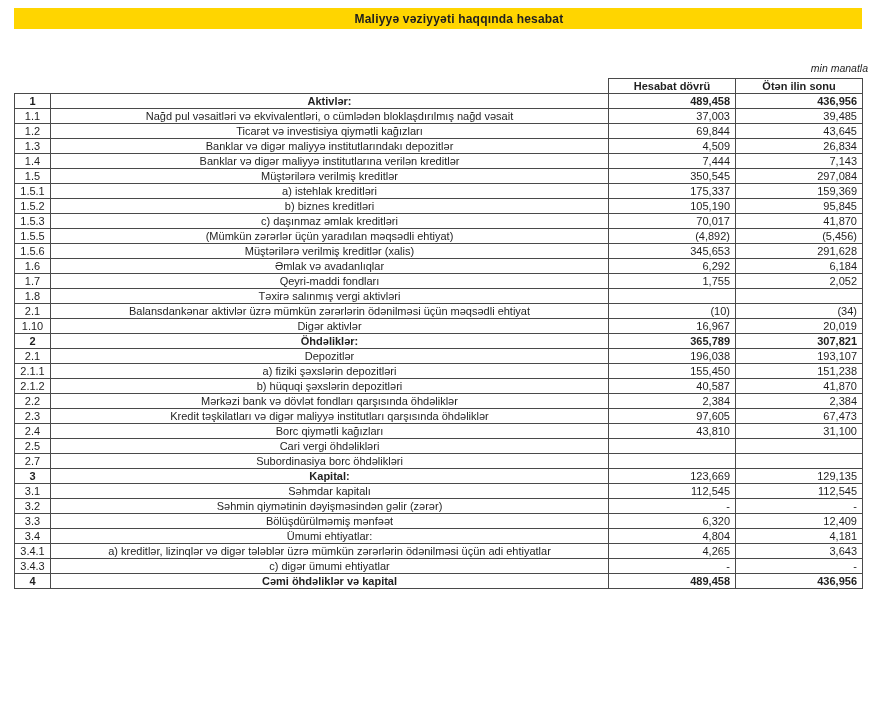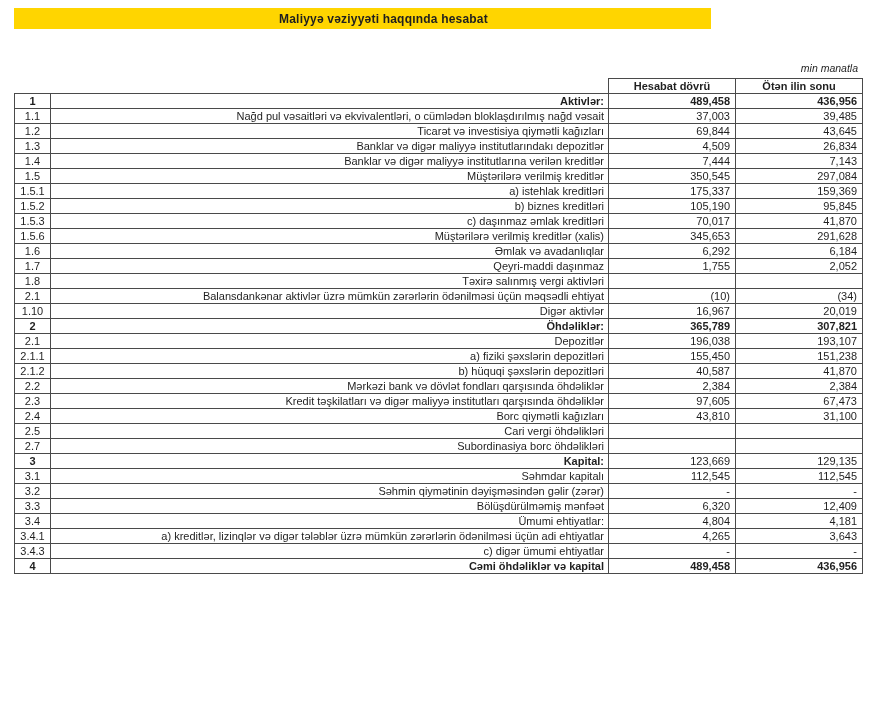--- a/index.html
+++ b/index.html
@@ -12,38 +12,38 @@
     position: relative;
     width: 876px;
     height: 702px;
     background: #ffffff;
     overflow: hidden;
   }
   .banner {
     position: absolute;
     left: 14px;
     top: 8px;
-    width: 697px;
+    width: 848px;
     height: 21px;
     display: flex;
     align-items: center;
     justify-content: center;
     background: #FFD500;
     padding-left: 42px;
   }
   .banner span {
     font-weight: bold;
     font-size: 12px;
     letter-spacing: 0.2px;
     color: #1f1f1f;
   }
   .unit-note {
     position: absolute;
     top: 62px;
-    right: 18px;
+    right: 8px;
     font-size: 10.5px;
     font-style: italic;
     color: #1f1f1f;
   }
   table.fin {
     position: absolute;
     left: 14px;
     top: 78px;
     width: 848px;
     border-collapse: collapse;
@@ -61,21 +61,21 @@
   }
   .fin th.spacer {
     border: none;
     background: #ffffff;
   }
   .fin th.colhead {
     font-weight: bold;
     text-align: center;
   }
   .fin td.no { text-align: center; padding: 0 2px; }
-  .fin td.label { text-align: right; margin-left: 44px; }
+  .fin td.label { text-align: center; margin-left: 44px; }
   .fin td.val { text-align: right; padding-right: 5px; }
   .fin .bold { font-weight: bold; }
 </style>
 </head>
 <body>
 
 <div class="page">
 
   <div class="banner" style="background: rgb(255, 213, 0);">
     <span>Maliyyə vəziyyəti haqqında hesabat</span>
@@ -146,34 +146,40 @@
           <td class="val">105,190</td>
           <td class="val">95,845</td>
         </tr>
         <tr>
           <td class="no">1.5.3</td>
           <td class="label">c) daşınmaz əmlak kreditləri</td>
           <td class="val">70,017</td>
           <td class="val">41,870</td>
         </tr>
         <tr>
+          <td class="no">1.5.5</td>
+          <td class="label">(Mümkün zərərlər üçün yaradılan məqsədli ehtiyat)</td>
+          <td class="val">(4,892)</td>
+          <td class="val">(5,456)</td>
+        </tr>
+        <tr>
           <td class="no">1.5.6</td>
           <td class="label">Müştərilərə verilmiş kreditlər (xalis)</td>
           <td class="val">345,653</td>
           <td class="val">291,628</td>
         </tr>
         <tr>
           <td class="no">1.6</td>
           <td class="label">Əmlak və avadanlıqlar</td>
           <td class="val">6,292</td>
           <td class="val">6,184</td>
         </tr>
         <tr>
           <td class="no">1.7</td>
-          <td class="label">Qeyri-maddi daşınmaz</td>
+          <td class="label">Qeyri-maddi fondları</td>
           <td class="val">1,755</td>
           <td class="val">2,052</td>
         </tr>
         <tr>
           <td class="no">1.8</td>
           <td class="label">Təxirə salınmış vergi aktivləri</td>
           <td class="val"></td>
           <td class="val"></td>
         </tr>
         <tr>

